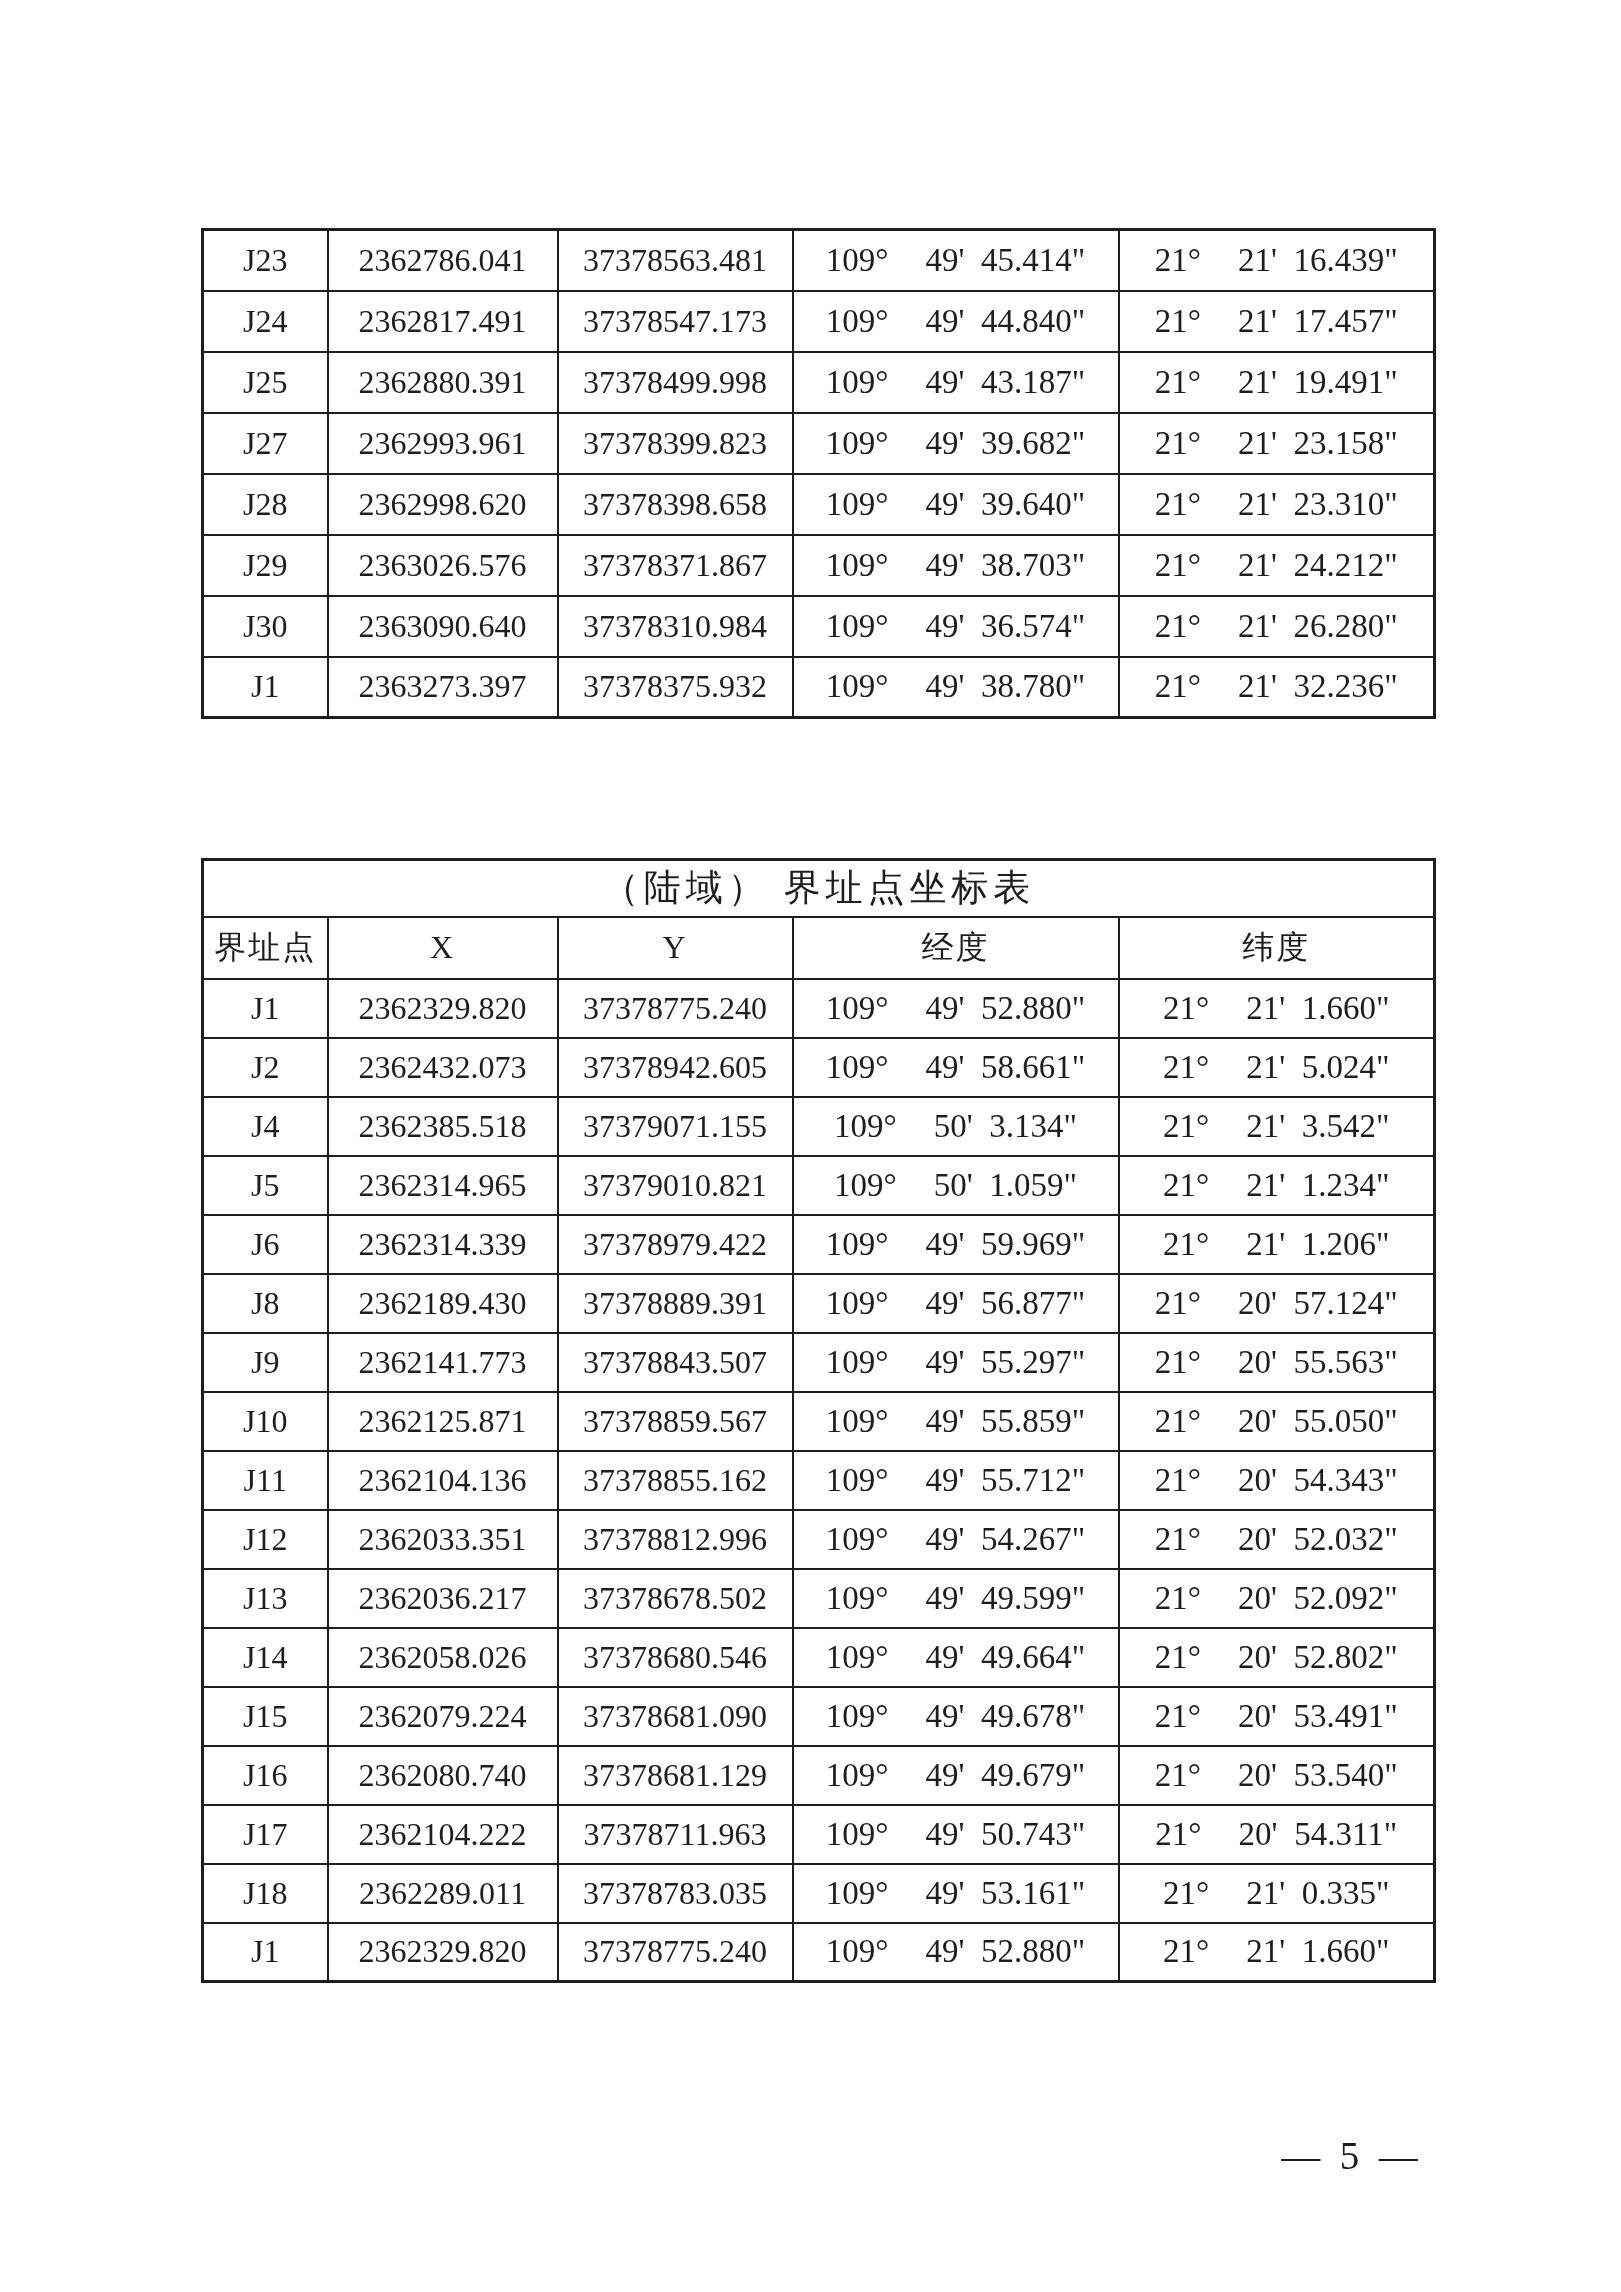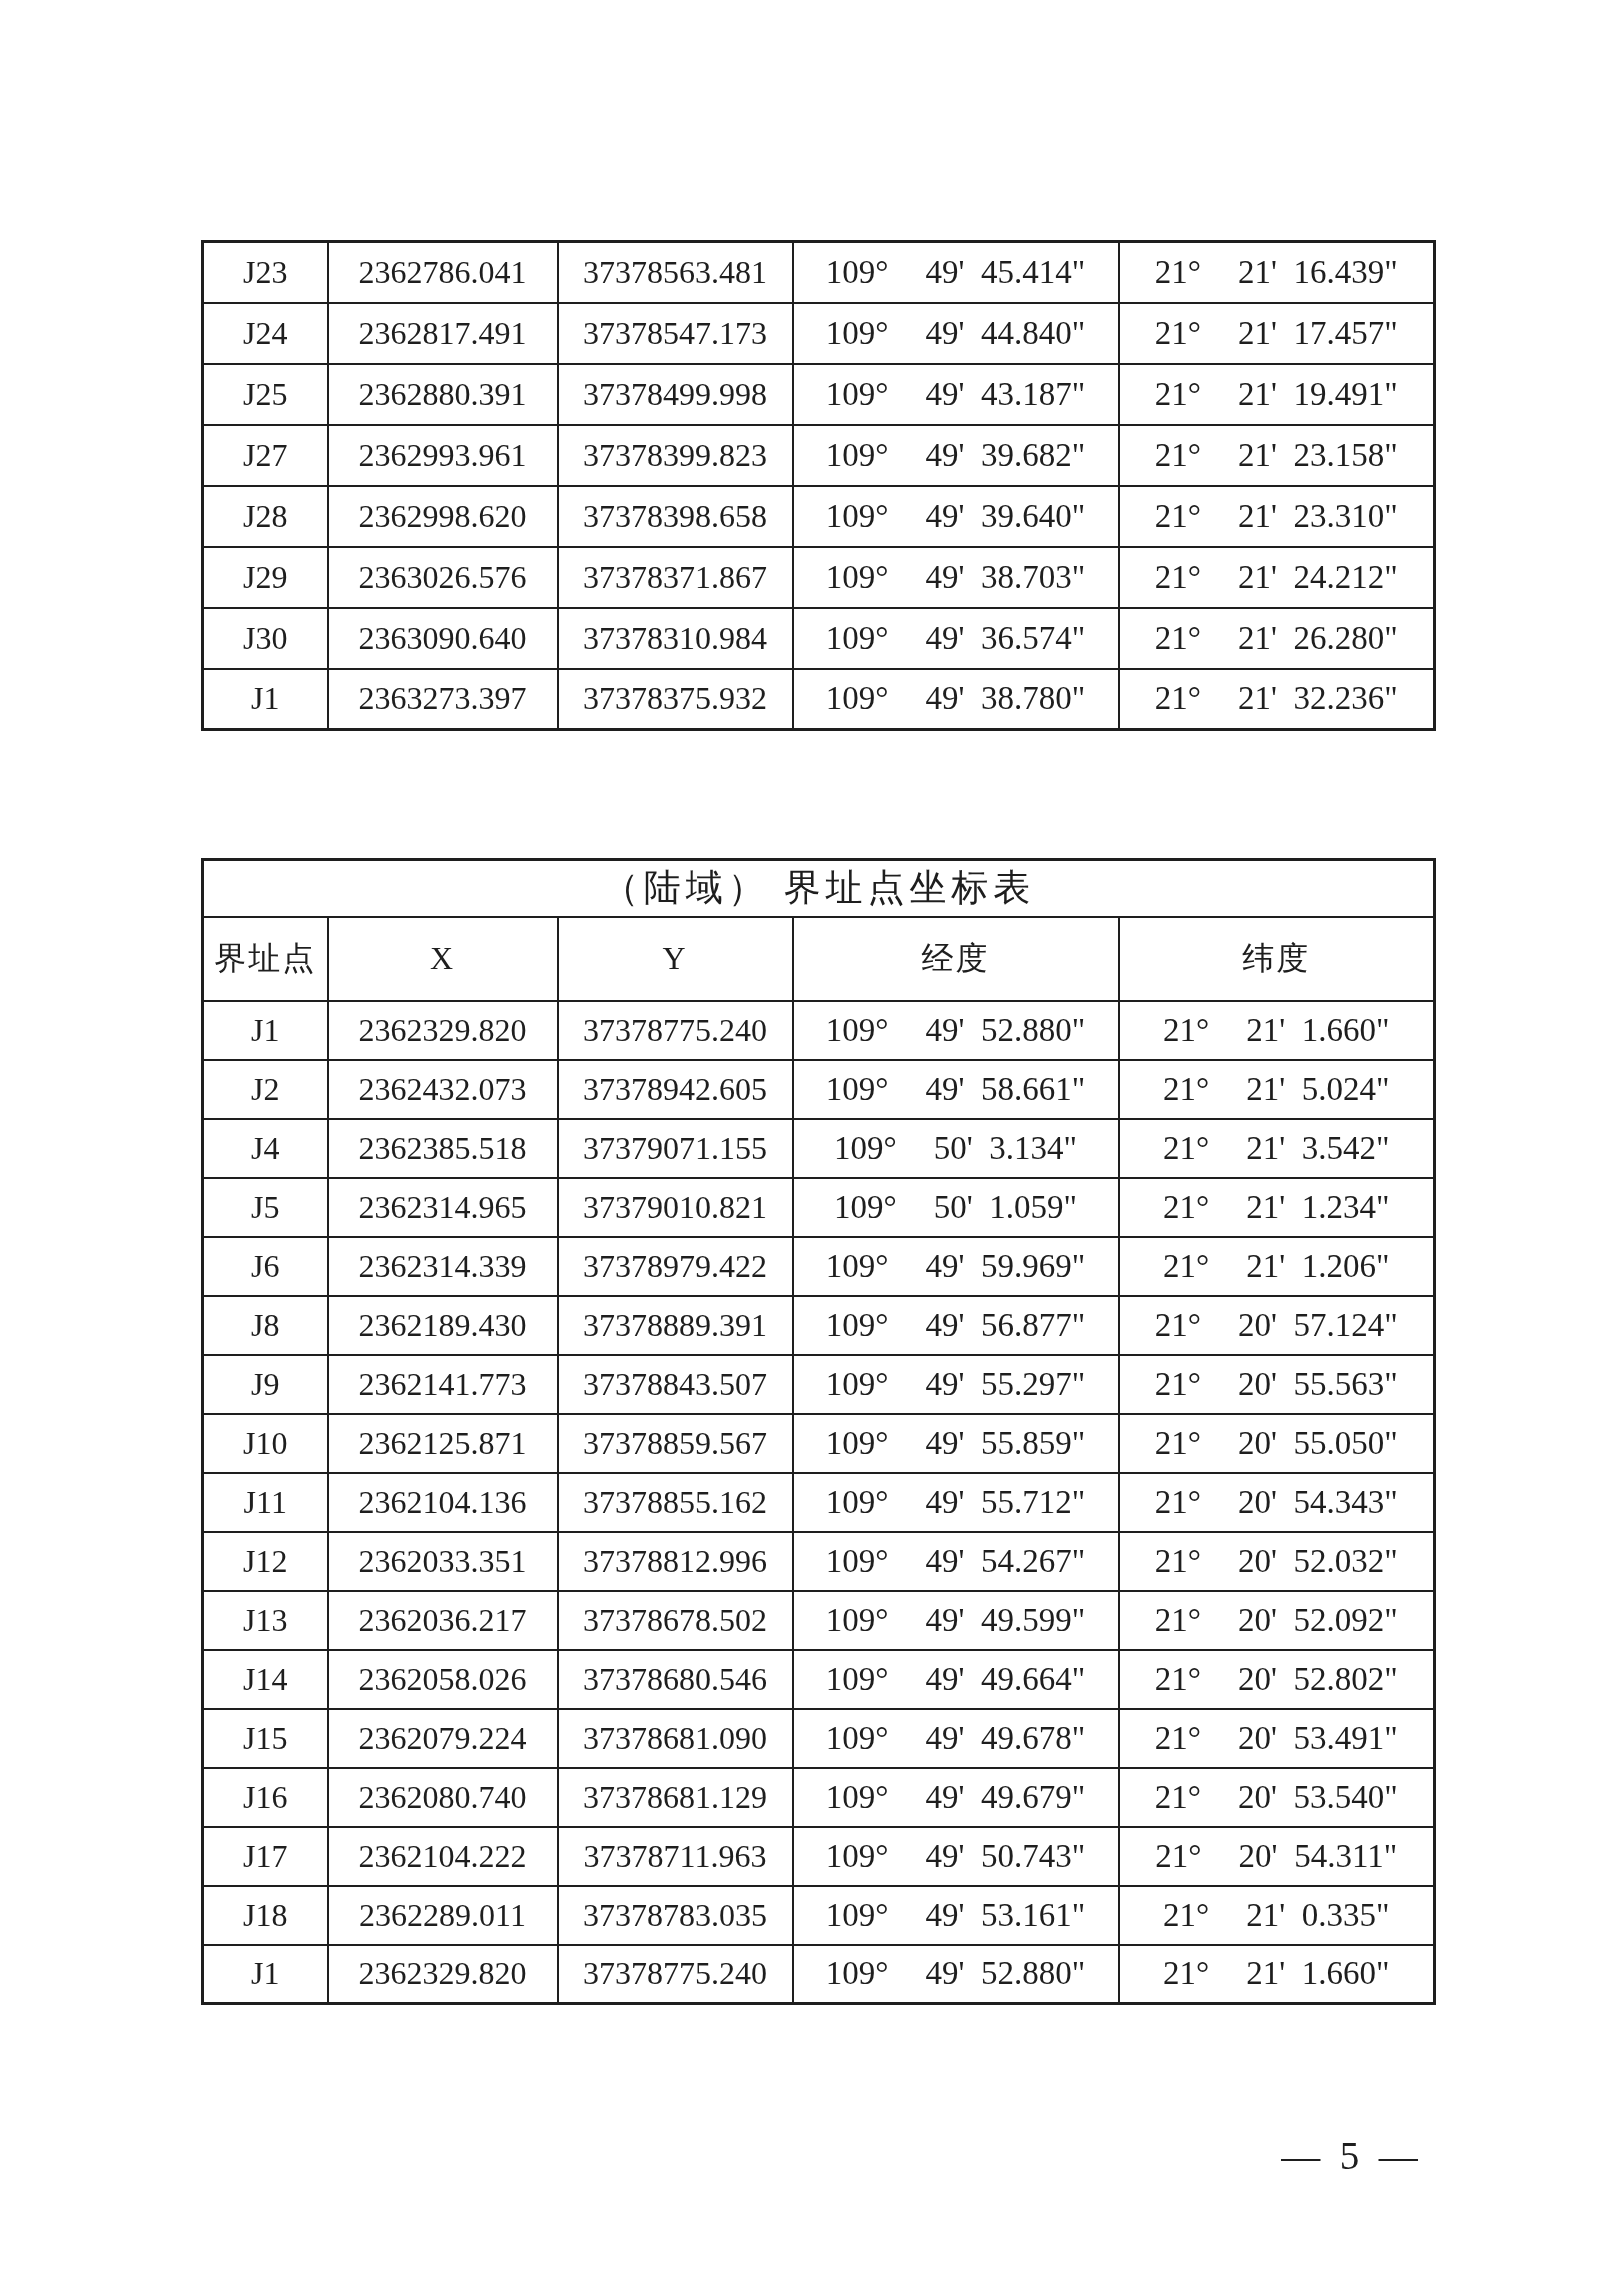--- a/index.html
+++ b/index.html
@@ -11,35 +11,35 @@
     color: #1e1e1e;
   }
   .coord-table {
     position: absolute;
     left: 201px;
     width: 1233px;
     border-collapse: collapse;
     table-layout: fixed;
     border: 3.9px solid #1e1e1e;
   }
-  #table1 { top: 240px; }
+  #table1 { top: 228px; }
   #table2 { top: 858px; }
   .coord-table td, .coord-table th {
     border: 2px solid #1e1e1e;
     padding: 0;
     text-align: center;
     vertical-align: middle;
     overflow: hidden;
     font-weight: normal;
     white-space: nowrap;
   }
   #table1 tbody tr { height: 61px; }
   #table2 tbody tr { height: 59px; }
   #table2 .title-row { height: 57px; }
-  #table2 .header-row { height: 84px; }
+  #table2 .header-row { height: 62px; }
   .title-row th {
     font-size: 37px;
     letter-spacing: 4.9px;
   }
   .header-row th { font-size: 32px; letter-spacing: 2px; }
   .c-id, .c-num { font-size: 32px; }
   .c-dms { font-size: 33px; }
   .dms {
     display: flex;
     justify-content: center;

